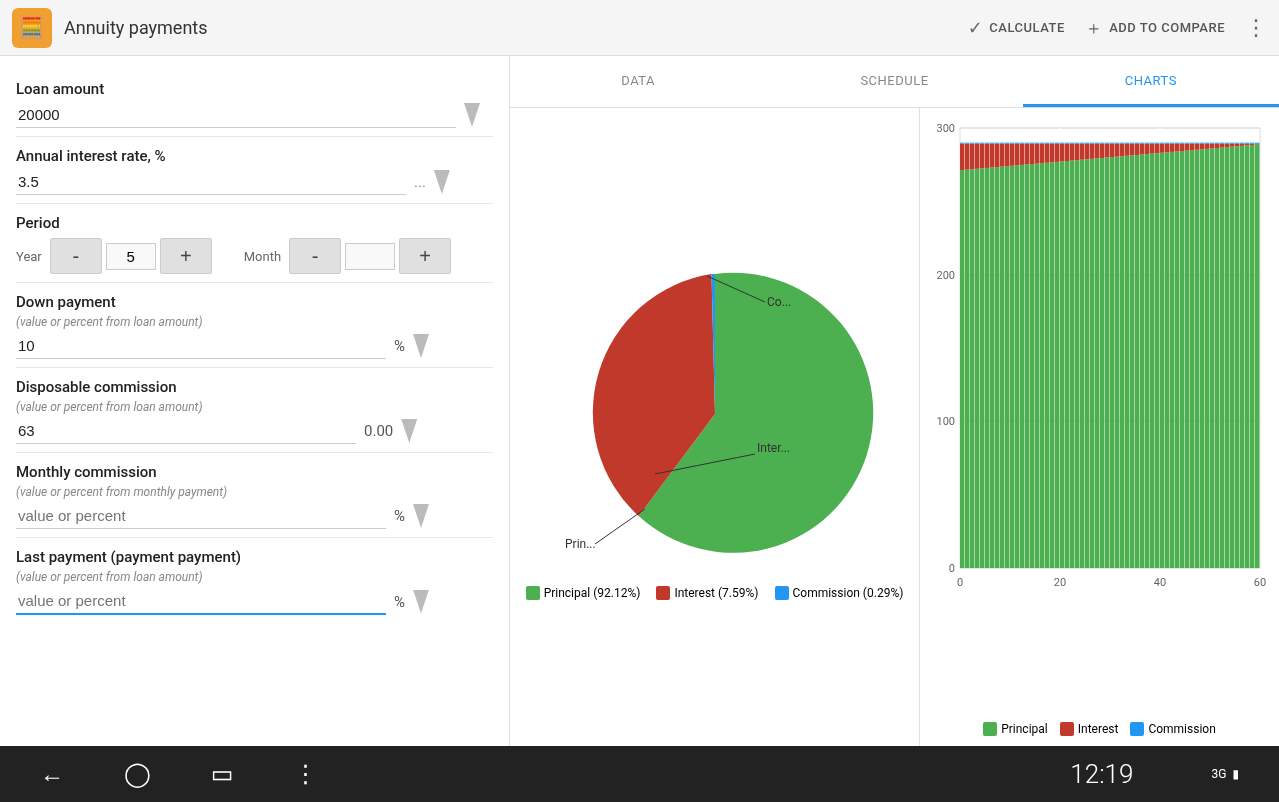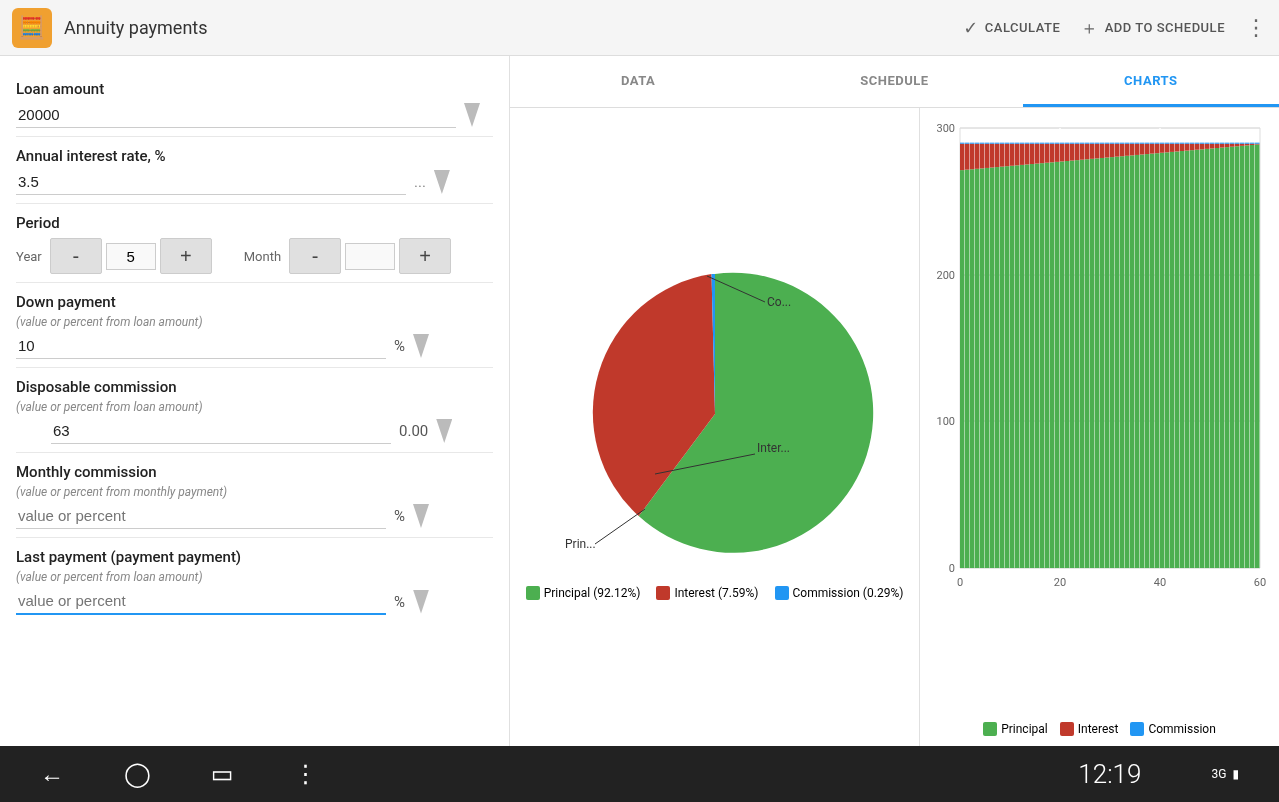--- a/index.html
+++ b/index.html
@@ -168,21 +168,21 @@
       border-bottom: 1px solid #ddd;
       height: 52px;
       flex-shrink: 0;
     }
     .tab {
       flex: 1;
       display: flex;
       align-items: center;
       justify-content: center;
       font-size: 13px;
-      font-weight: 700;
+      font-weight: 400;
       letter-spacing: 0.5px;
       color: #888;
       cursor: pointer;
       border-bottom: 3px solid transparent;
     }
     .tab.active {
       color: #2196F3;
       border-bottom: 3px solid #2196F3;
     }
 
@@ -261,21 +261,21 @@
       gap: 60px;
       flex-shrink: 0;
     }
     .nav-icon { font-size: 24px; color: #fff; cursor: pointer; }
     .nav-spacer { flex: 1; }
     .time-display {
       font-size: 26px;
       color: #fff;
       font-weight: 300;
       margin-left: auto;
-      margin-right: 10px;
+      margin-right: 18px;
     }
     .status-icons {
       display: flex;
       align-items: flex-end;
       gap: 6px;
       color: #fff;
       font-size: 12px;
     }
 
     
@@ -292,21 +292,21 @@
     <span>🧮</span>
   </div>
   <span class="app-title">Annuity payments</span>
   <div class="top-bar-actions">
     <div class="top-bar-btn">
       <span class="icon">✓</span>
       <span>CALCULATE</span>
     </div>
     <div class="top-bar-btn">
       <span class="icon">＋</span>
-      <span>ADD TO SCHEDULE</span>
+      <span>ADD TO COMPARE</span>
     </div>
     <span class="menu-dots">⋮</span>
   </div>
 </div>
 
 <div class="main-content">
 
   <div class="left-panel">
 
     <div class="field-label">Loan amount</div>
@@ -351,21 +351,21 @@
       <input class="text-input" style="width: 370px;" type="text" value="10">
       <span class="suffix-label">%</span>
       <div class="arrow-btn"></div>
     </div>
 
     <div class="divider"></div>
 
     <div class="field-label">Disposable commission</div>
     <div class="field-sublabel">(value or percent from loan amount)</div>
     <div class="field-row">
-      <input class="text-input" style="width: 340px; margin-left: 35px;" type="text" value="63">
+      <input class="text-input" style="width: 340px;" type="text" value="63">
       <span class="suffix-label">0.00</span>
       <div class="arrow-btn"></div>
     </div>
 
     <div class="divider"></div>
 
     <div class="field-label">Monthly commission</div>
     <div class="field-sublabel">(value or percent from monthly payment)</div>
     <div class="field-row">
       <input class="text-input" style="width: 370px; color: rgb(187, 187, 187);" type="text" placeholder="value or percent">

